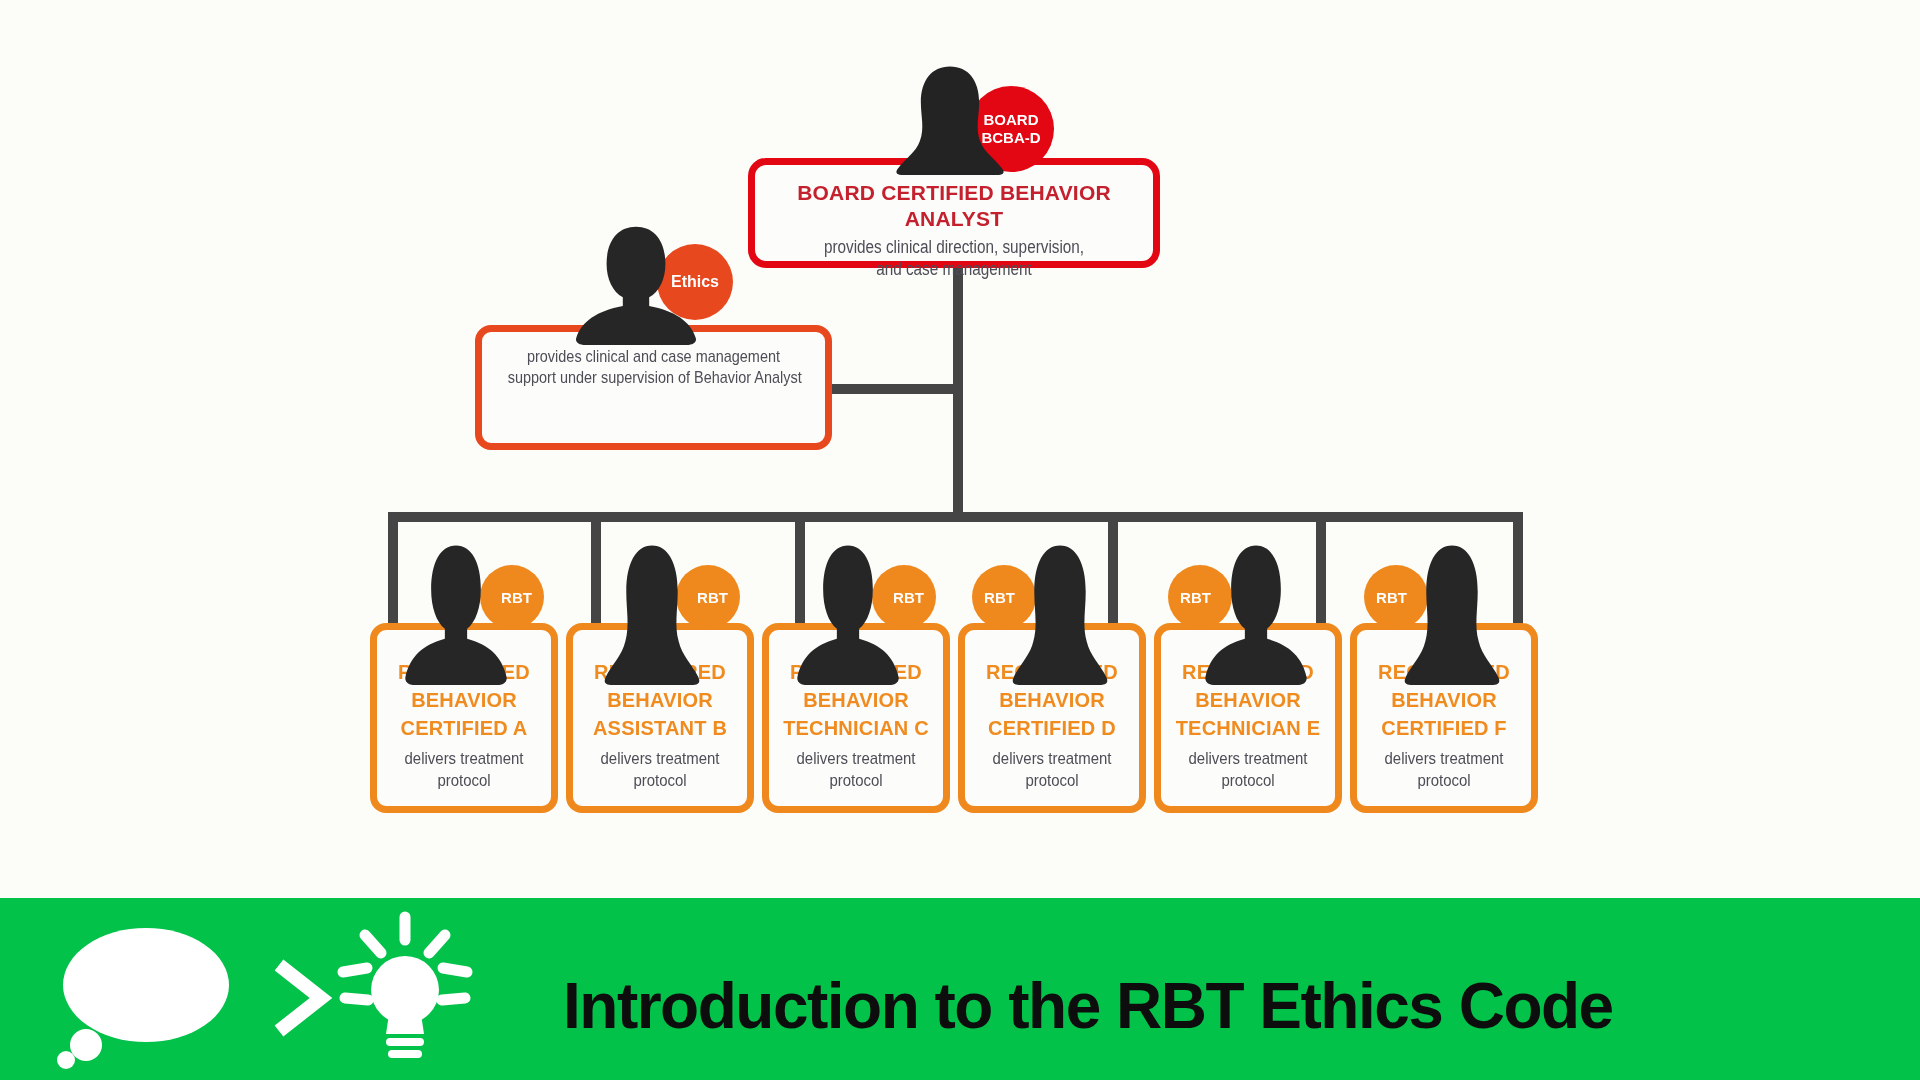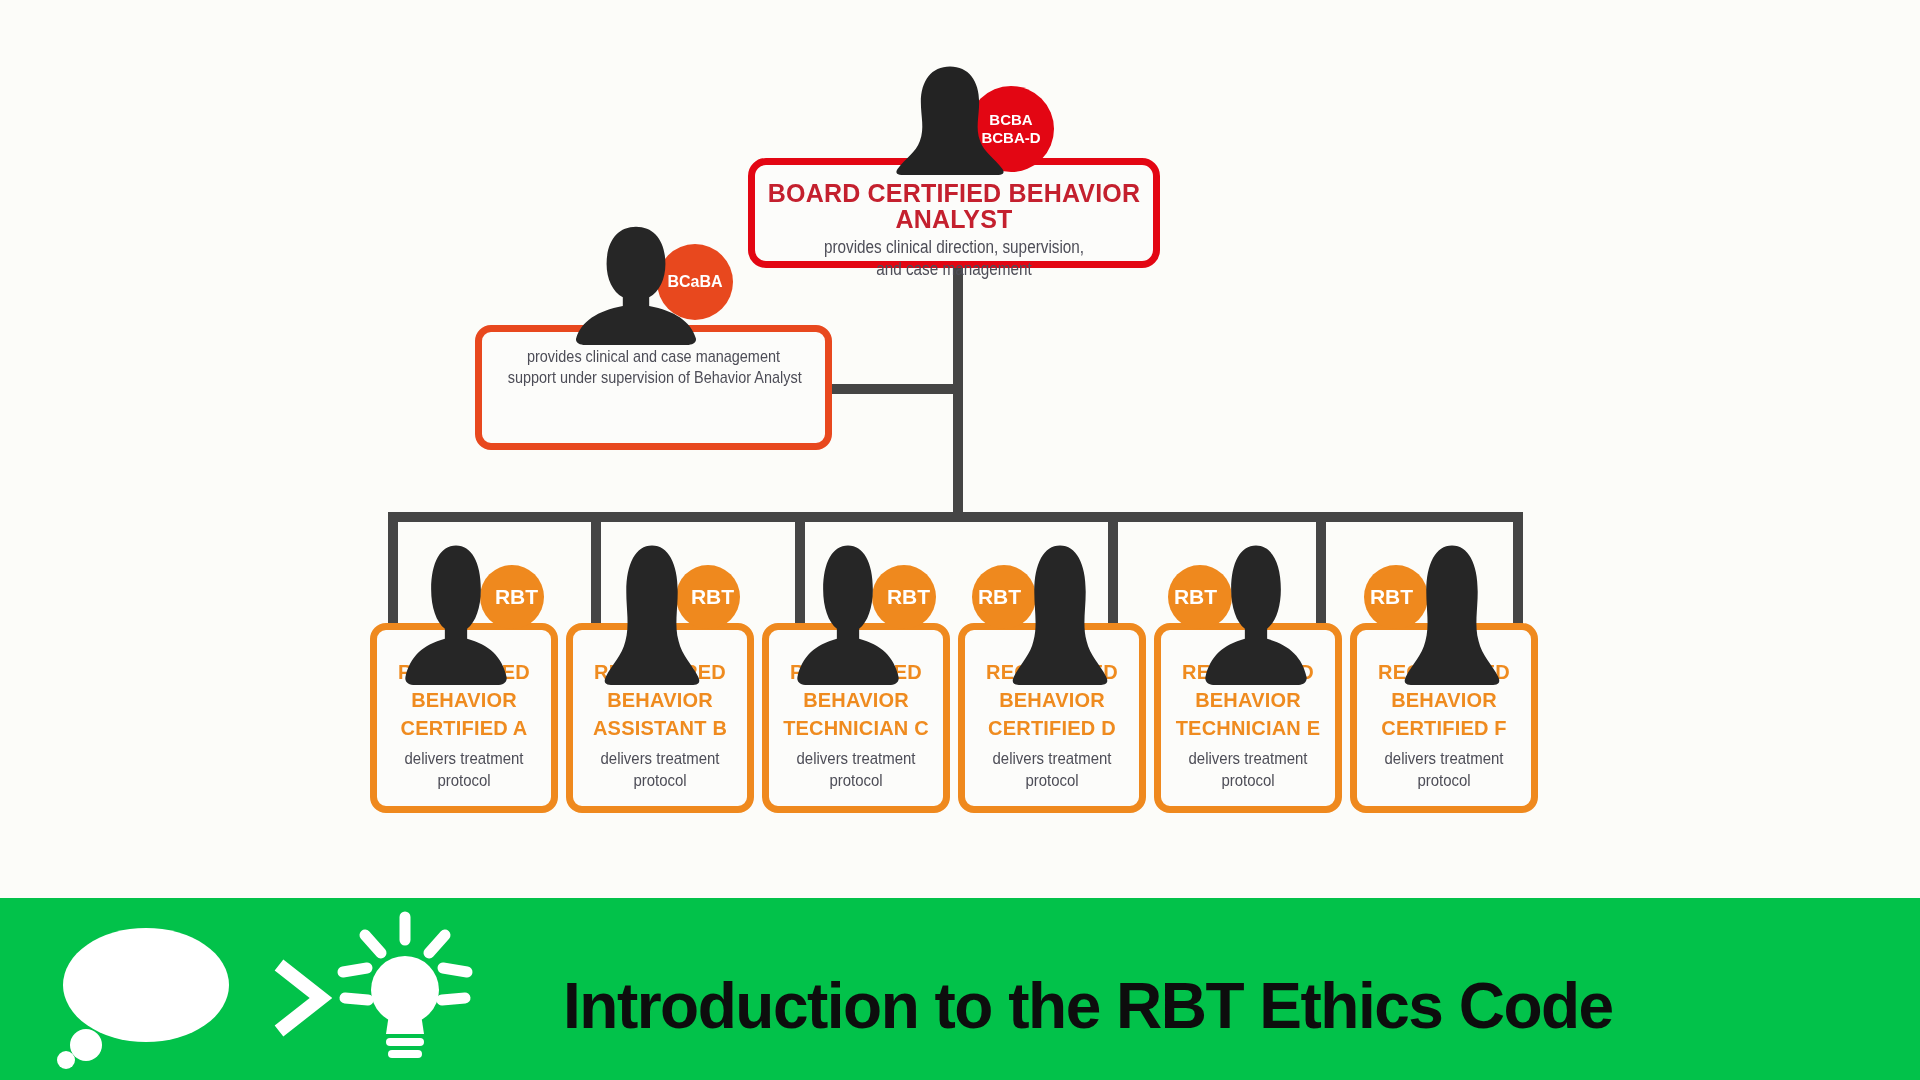--- a/index.html
+++ b/index.html
@@ -13,39 +13,39 @@
   .node-box{
     position:absolute;box-sizing:border-box;background:#fcfcfa;
     border-radius:18px;text-align:center;
   }
   .box-red{border:7px solid #e30613;}
   .box-orangered{border:7px solid #e8481e;border-radius:16px;}
   .box-orange{border:7px solid #ef891e;border-radius:16px;}
   .bcba-box{left:748px;top:158px;width:412px;height:110px;padding-top:15px;}
   .bcaba-box{left:475px;top:325px;width:357px;height:125px;padding-top:11px;}
   .rbt-box{top:623px;width:188px;height:190px;padding-top:28px;}
-  .title-red{color:#c4202e;font-weight:bold;font-size:25px;line-height:26px;letter-spacing:.2px;}
+  .title-red{color:#c4202e;font-weight:bold;font-size:21px;line-height:26px;letter-spacing:.2px;}
   .title-red2{color:#c4202e;font-weight:bold;font-size:20px;line-height:25px;letter-spacing:.2px;}
   .title-orange{color:#ef8b1f;font-weight:bold;font-size:20px;line-height:28px;letter-spacing:.2px;}
   .box-sub{color:#4d4d57;font-size:18px;line-height:22px;margin-top:4px;
            transform:scaleX(.85);transform-origin:50% 0;white-space:nowrap;}
   .box-sub-sm{color:#4d4d57;font-size:17px;line-height:21px;margin-top:3px;
            transform:scaleX(.85);transform-origin:50% 0;white-space:nowrap;}
   .rbt-sub{color:#4d4d57;font-size:17px;line-height:22px;margin-top:6px;
            transform:scaleX(.88);transform-origin:50% 0;}
   
   .badge{
     position:absolute;border-radius:50%;color:#fff;font-weight:bold;
     display:flex;flex-direction:column;align-items:center;justify-content:center;
     text-align:center;
   }
   .badge-bcba{left:968px;top:86px;width:86px;height:86px;background:#e30613;
               font-size:15px;line-height:18px;}
   .badge-bcaba{left:657px;top:244px;width:76px;height:76px;background:#e8481e;font-size:16px;}
-  .badge-rbt{top:565px;width:64px;height:64px;background:#ef891e;font-size:21px;}
+  .badge-rbt{top:565px;width:64px;height:64px;background:#ef891e;font-size:15px;}
   .badge-rbt.side-right{padding-left:9px;box-sizing:border-box;}
   .badge-rbt.side-left{padding-right:9px;box-sizing:border-box;}
   
   .bust{position:absolute;}
   
   .banner{position:absolute;left:0;top:898px;width:1920px;height:182px;background:#02c24a;}
   .banner-title{
     position:absolute;left:535px;top:0;height:216px;display:flex;align-items:center;
     font-size:64px;font-weight:bold;color:#0d0d0d;letter-spacing:-1.5px;white-space:nowrap;margin-left:28px;
   }
@@ -74,35 +74,35 @@
   <div class="line" style="left:1513px;top:512px;width:10px;height:118px"></div>
 
   <div class="node-box box-red bcba-box">
     <div class="title-red">BOARD CERTIFIED BEHAVIOR ANALYST</div>
     <div class="box-sub">
       <div>provides clinical direction, supervision,</div>
       <div>and case management</div>
     </div>
   </div>
   <div class="badge badge-bcba">
-    <span>BCBA</span>
+    <span>BOARD</span>
     <span>BCBA-D</span>
   </div>
   <svg class="bust" style="left:882px;top:62px" width="136" height="114" viewBox="0 0 140 130" preserveAspectRatio="none">
     <use href="#bust-female" fill="#232323"></use>
   </svg>
 
   <div class="node-box box-orangered bcaba-box">
     <div class="box-sub-sm">
       <div>provides clinical and case management</div>
       <div>support under supervision of Behavior Analyst</div>
     </div>
   </div>
   <div class="badge badge-bcaba">
-    <span>BCaBA</span>
+    <span>Ethics</span>
   </div>
   <svg class="bust" style="left:565px;top:222px" width="142" height="124" viewBox="0 0 140 130" preserveAspectRatio="none">
     <use href="#bust-male" fill="#262626"></use>
   </svg>
 
   <div class="node-box box-orange rbt-box" style="left:370px">
     <div class="title-orange">
       <div>REGISTERED</div>
       <div>BEHAVIOR</div>
       <div>CERTIFIED A</div>

